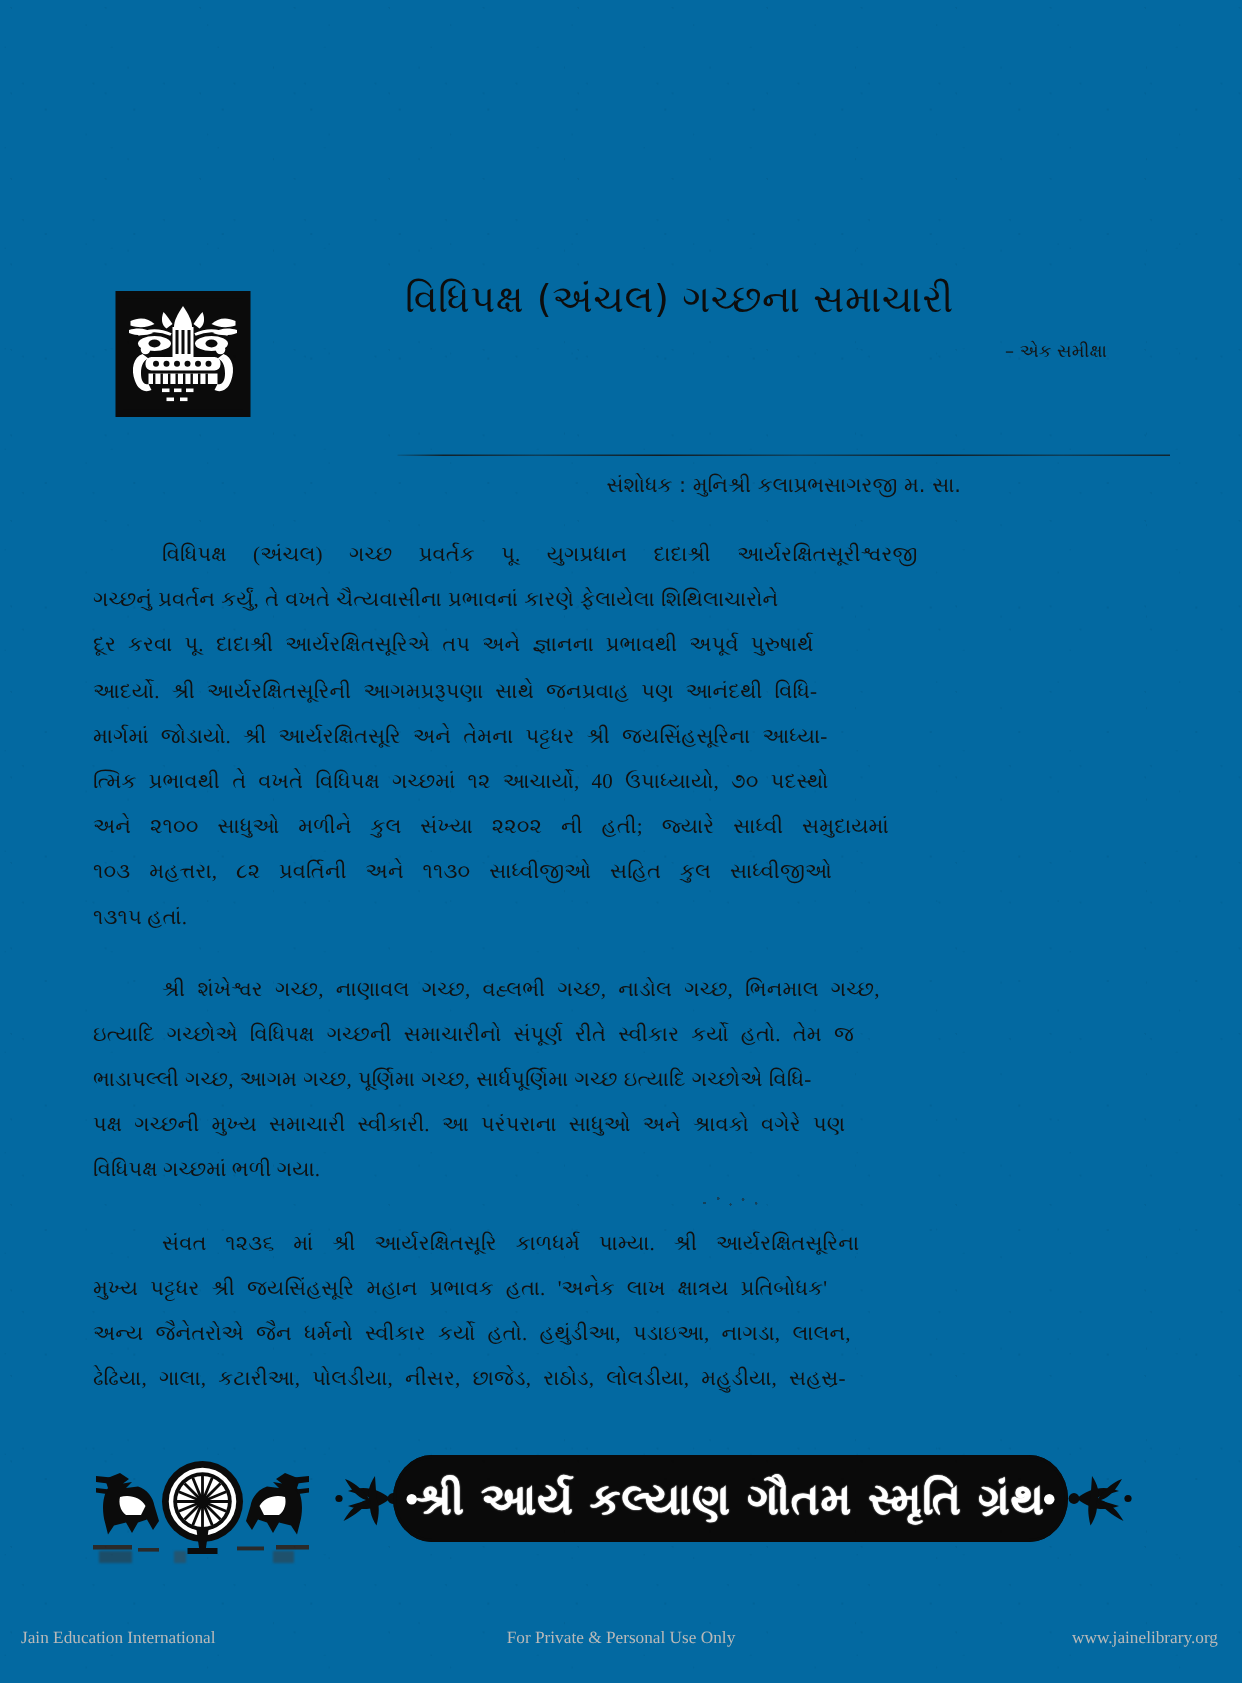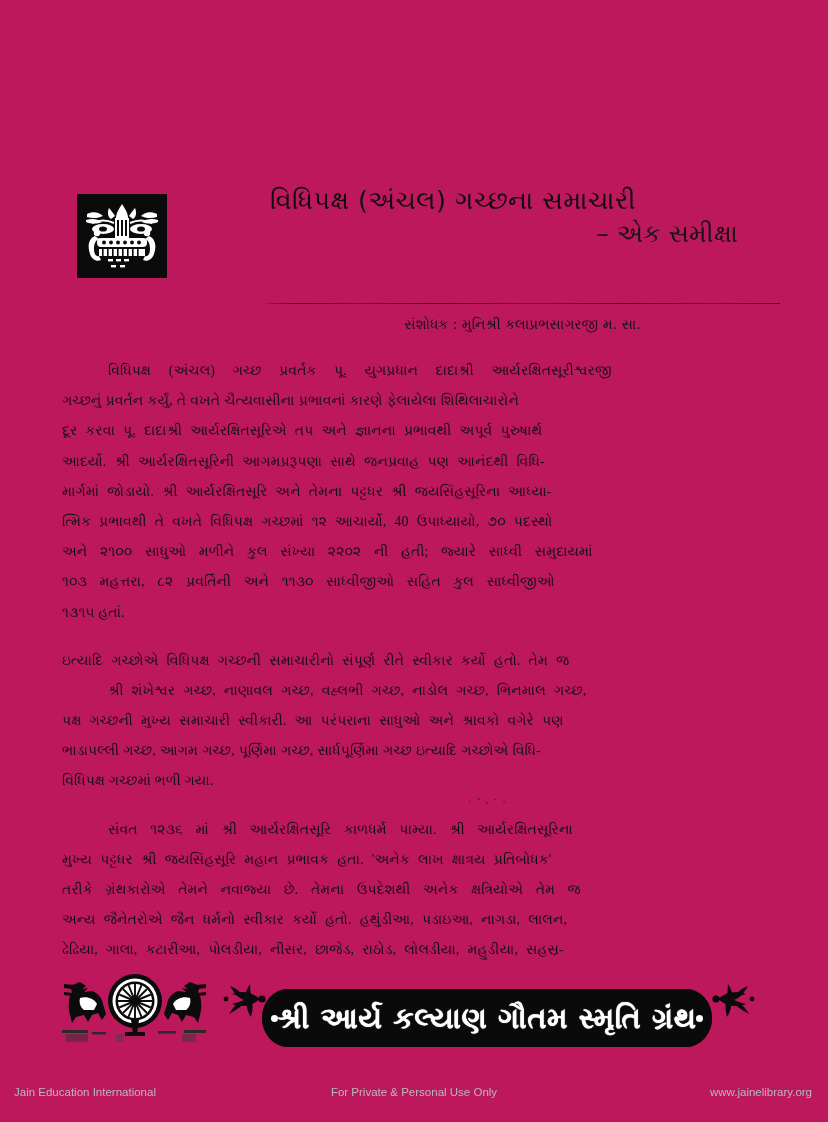--- a/index.html
+++ b/index.html
@@ -14,21 +14,21 @@
     position: relative;
     overflow: hidden;
     font-family: "DejaVu Sans", "Liberation Sans", sans-serif;
     color: #111111;
     -webkit-font-smoothing: none;
   }
 
   .page {
     position: absolute;
     inset: 0;
-    background: #be185d;
+    background: #0369a1;
   }
 
   
   .scan-noise {
     position: absolute;
     inset: 0;
     pointer-events: none;
     opacity: .055;
     background-image:
       radial-gradient(circle at 12% 9%, #000 0.6px, transparent 0.7px),
@@ -68,21 +68,21 @@
     font-family: "DejaVu Sans", "Liberation Sans", sans-serif;
     font-size: 25.5px;
     line-height: 37px;
     letter-spacing: 0.4px;
     color: #0d0d0d;
     white-space: nowrap;
   }
   .title-line1 { text-align: left; padding-left: 8px; }
   .title-line2 { text-align: right; padding-right: 18px; }
   .subtitle {
-    font-size: 25px;
+    font-size: 12px;
     line-height: 30px;
     text-align: right;
     padding-right: 42px;
     color: #141414;
     white-space: nowrap;
   }
 
   .rule {
     position: absolute;
     left: 265px;
@@ -173,21 +173,20 @@
     height: 70px;
   }
   .banner-emblem svg { display:block; width:100%; height:100%; }
 
   .banner-plaque {
     position: absolute;
     left: 200px;
     top: 2px;
     width: 450px;
     height: 58px;
-    margin-top: 19px;
   }
   .banner-plaque .plaque-bg {
     position: absolute;
     inset: 0;
     background: #0a0a0a;
     border-radius: 26px / 29px;
     box-shadow: inset 0 0 0 2px #0a0a0a;
   }
   .banner-plaque .plaque-bg::before,
   .banner-plaque .plaque-bg::after {
@@ -240,21 +239,21 @@
         #444 54px 62px, transparent 62px 120px, #3a3a3a 120px 134px, transparent 134px 100%);
     filter: blur(0.6px);
   }
 
   
   .footer {
     position: absolute;
     left: 0; right: 0;
     top: 1086px;
     height: 22px;
-    font-family: Liberation Sans, sans-serif;
+    font-family: Liberation Serif, serif;
     font-size: 11.5px;
     color: #b9b9b9;
   }
   .footer-left   { position: absolute; left: 14px;  top: 0; }
   .footer-center { position: absolute; left: 0; right: 0; top: 0; text-align: center; }
   .footer-right  { position: absolute; right: 16px; top: 0; }
 </style>
 </head>
 <body>
 
@@ -343,31 +342,30 @@
       <div class="tline wide">દૂર કરવા પૂ. દાદાશ્રી  આર્યરક્ષિતસૂરિએ  તપ અને જ્ઞાનના પ્રભાવથી અપૂર્વ પુરુષાર્થ</div>
       <div class="tline wide">આદર્યો. શ્રી આર્યરક્ષિતસૂરિની આગમપ્રરૂપણા સાથે જનપ્રવાહ પણ આનંદથી વિધિ-</div>
       <div class="tline wide">માર્ગમાં જોડાયો. શ્રી આર્યરક્ષિતસૂરિ અને તેમના પટ્ટધર શ્રી જયસિંહસૂરિના આધ્યા-</div>
       <div class="tline wide">ત્મિક પ્રભાવથી તે વખતે વિધિપક્ષ ગચ્છમાં ૧૨ આચાર્યો, 40 ઉપાધ્યાયો, ૭૦ પદસ્થો</div>
       <div class="tline wider">અને ૨૧૦૦ સાધુઓ  મળીને કુલ સંખ્યા ૨૨૦૨ ની હતી; જ્યારે સાધ્વી સમુદાયમાં</div>
       <div class="tline wider">૧૦૩ મહત્તરા, ૮૨ પ્રવર્તિની અને ૧૧૩૦ સાધ્વીજીઓ સહિત કુલ  સાધ્વીજીઓ</div>
       <div class="tline">૧૩૧૫ હતાં.</div>
     </div>
 
     <div class="para">
+      <div class="tline indent wide">શ્રી શંખેશ્વર ગચ્છ, નાણાવલ ગચ્છ, વહ્લભી ગચ્છ, નાડોલ ગચ્છ, ભિનમાલ ગચ્છ,</div>
       <div class="tline wide">ઇત્યાદિ ગચ્છોએ વિધિપક્ષ ગચ્છની  સમાચારીનો સંપૂર્ણ રીતે સ્વીકાર કર્યો હતો. તેમ જ</div>
-      <div class="tline indent wide">શ્રી શંખેશ્વર ગચ્છ, નાણાવલ ગચ્છ, વહ્લભી ગચ્છ, નાડોલ ગચ્છ, ભિનમાલ ગચ્છ,</div>
+      <div class="tline just">ભાડાપલ્લી ગચ્છ, આગમ ગચ્છ, પૂર્ણિમા ગચ્છ, સાર્ધપૂર્ણિમા ગચ્છ ઇત્યાદિ ગચ્છોએ વિધિ-</div>
       <div class="tline wide">પક્ષ ગચ્છની મુખ્ય સમાચારી સ્વીકારી. આ પરંપરાના સાધુઓ અને શ્રાવકો વગેરે પણ</div>
-      <div class="tline just">ભાડાપલ્લી ગચ્છ, આગમ ગચ્છ, પૂર્ણિમા ગચ્છ, સાર્ધપૂર્ણિમા ગચ્છ ઇત્યાદિ ગચ્છોએ વિધિ-</div>
       <div class="tline">વિધિપક્ષ ગચ્છમાં ભળી ગયા.</div>
     </div>
 
     <div class="para">
       <div class="tline indent wider">સંવત ૧૨૩૬ માં શ્રી આર્યરક્ષિતસૂરિ કાળધર્મ પામ્યા. શ્રી આર્યરક્ષિતસૂરિના</div>
       <div class="tline wide">મુખ્ય પટ્ટધર શ્રી જયસિંહસૂરિ મહાન પ્રભાવક હતા. 'અનેક લાખ ક્ષાત્રય પ્રતિબોધક'</div>
-      <div class="tline wider">તરીકે ગ્રંથકારોએ તેમને  નવાજ્યા છે. તેમના  ઉપદેશથી અનેક ક્ષત્રિયોએ તેમ જ</div>
       <div class="tline wide">અન્ય જૈનેતરોએ જૈન ધર્મનો સ્વીકાર કર્યો હતો. હથુંડીઆ, પડાઇઆ, નાગડા, લાલન,</div>
       <div class="tline wide">ઢેઢિયા, ગાલા, કટારીઆ, પોલડીયા, નીસર, છાજેડ, રાઠોડ, લોલડીયા, મહુડીયા, સહસ્ર-</div>
     </div>
   </div>
 
   <div class="artifact"></div>
 
   <div class="banner">
 
     <div class="banner-emblem">

